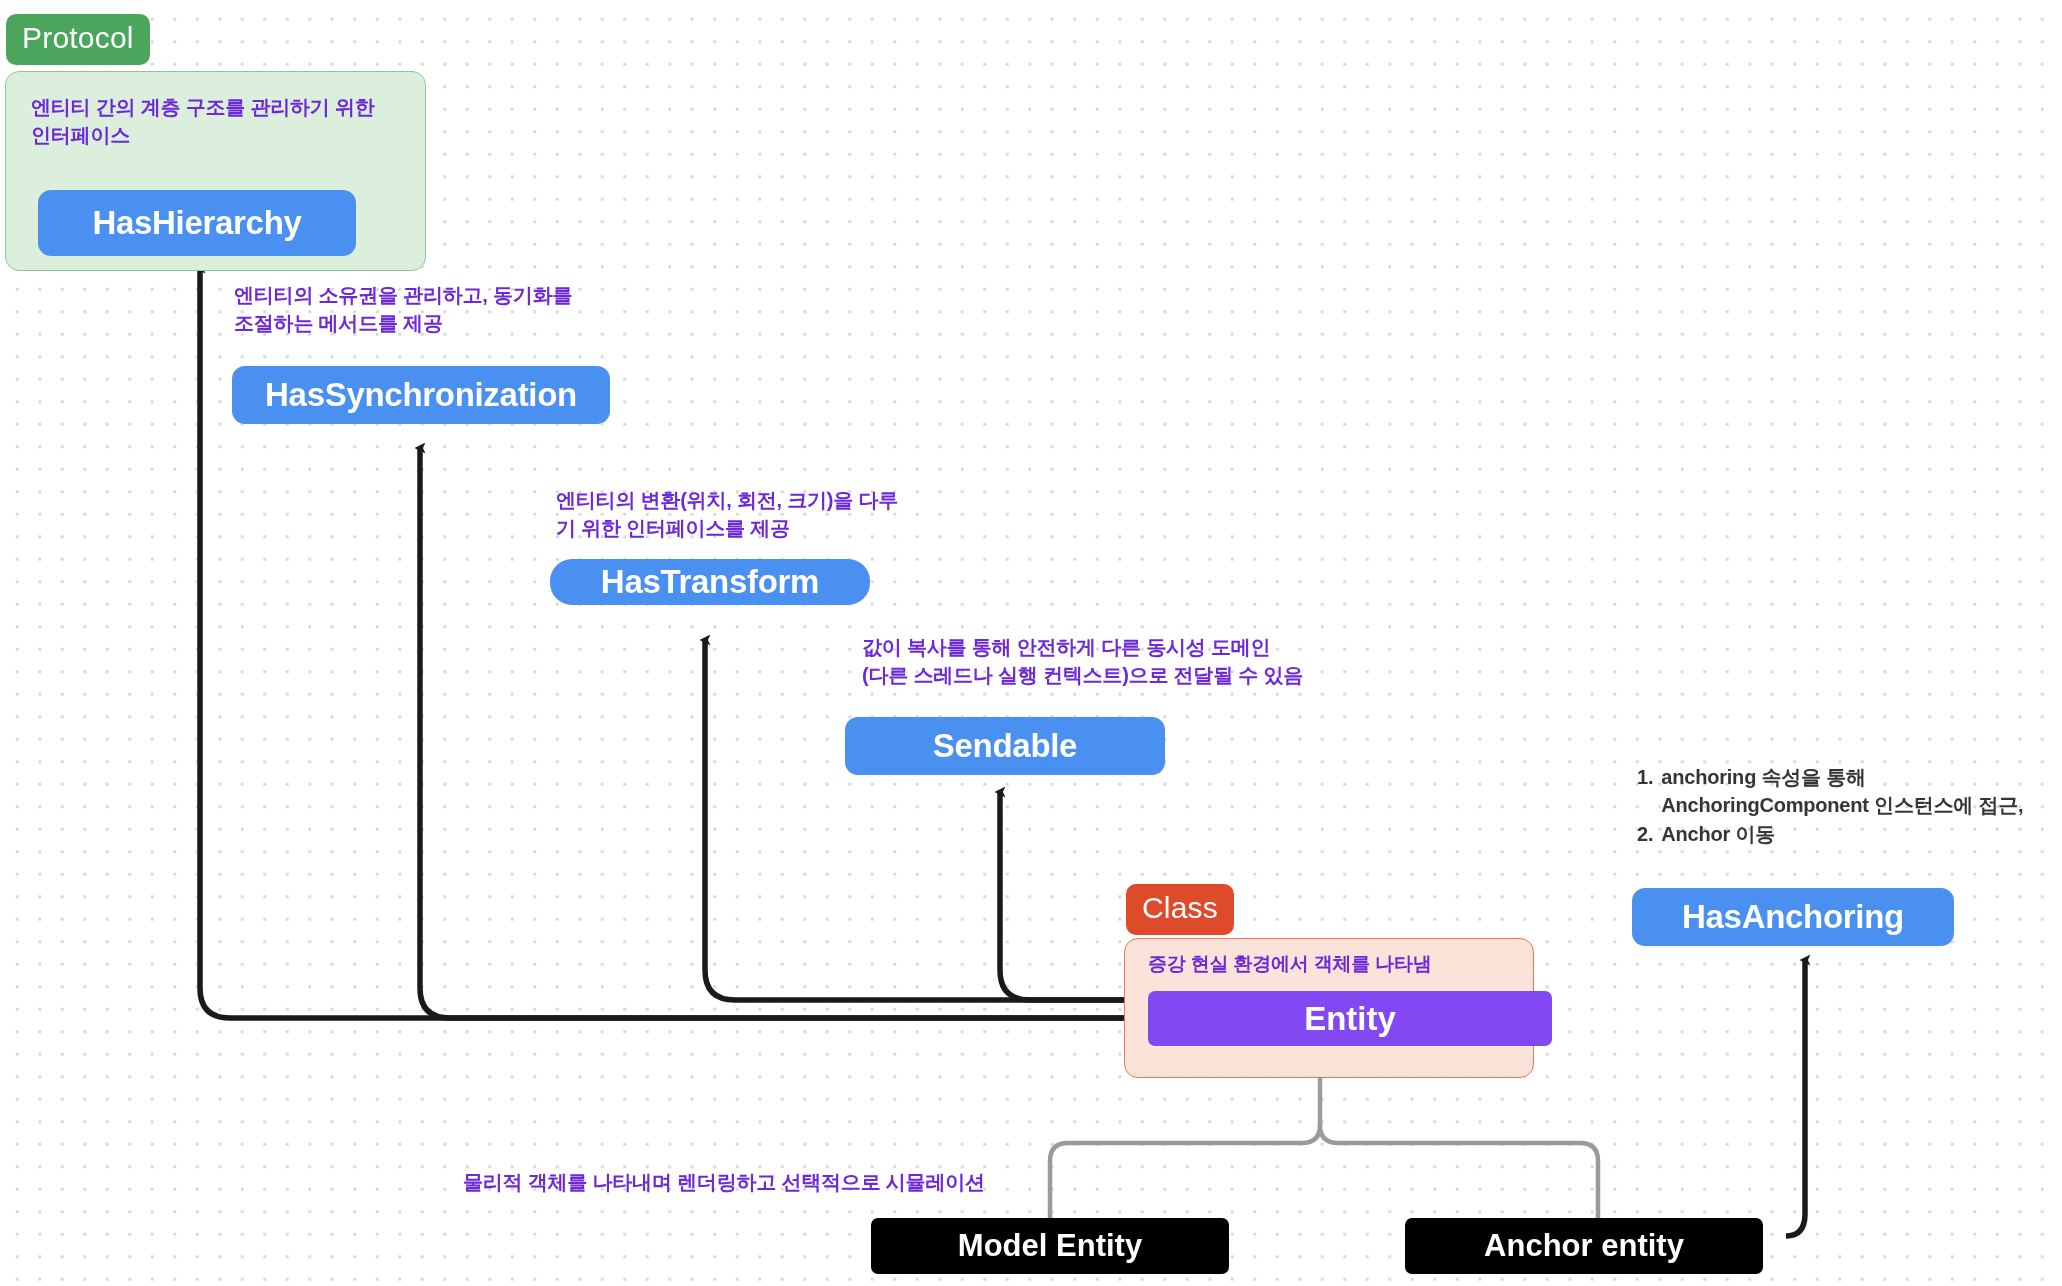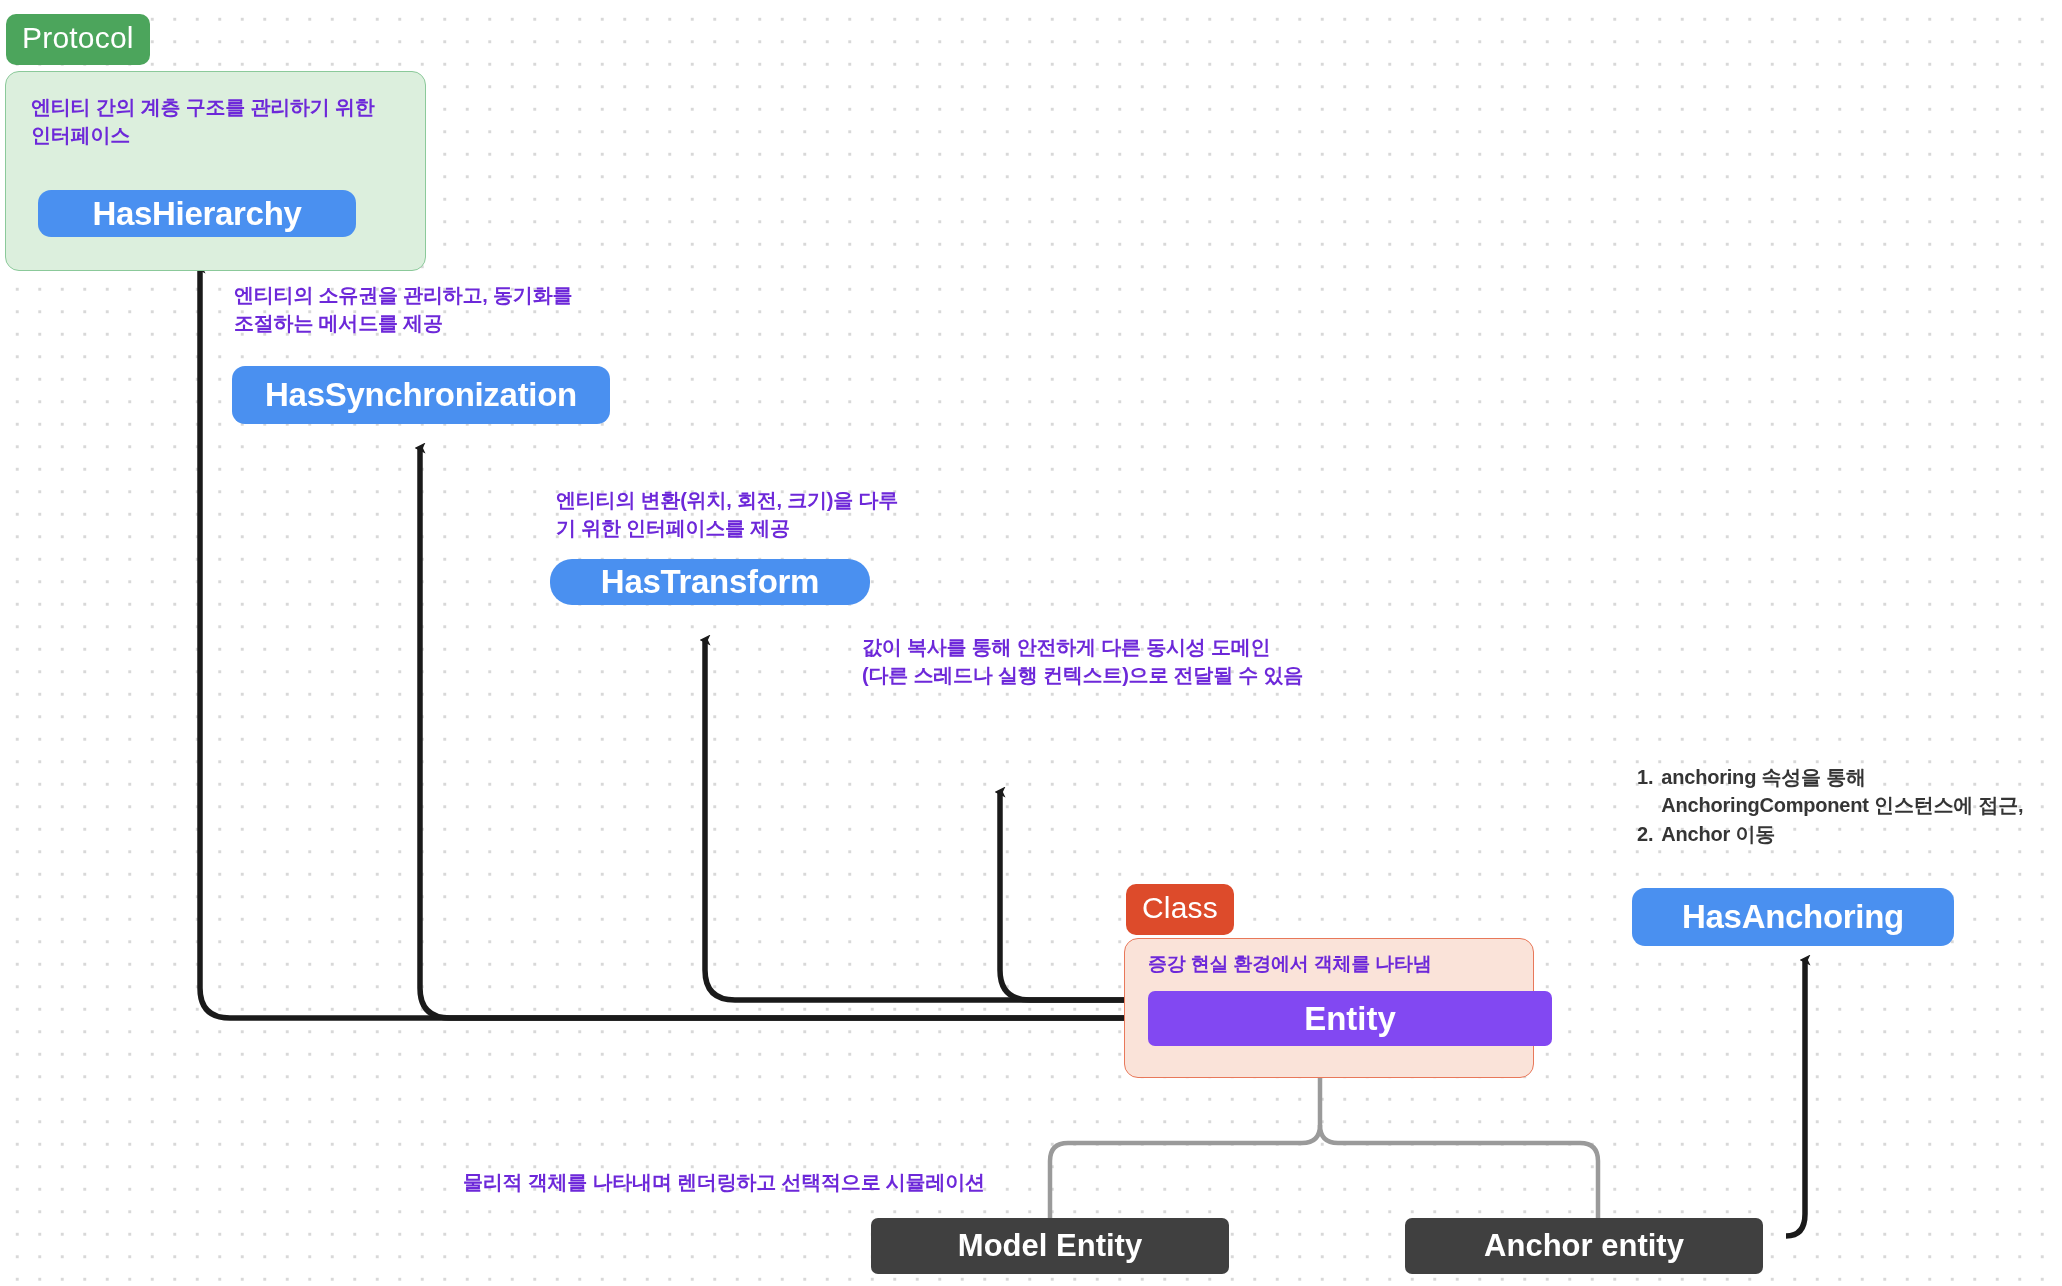--- a/index.html
+++ b/index.html
@@ -83,21 +83,21 @@
     border-radius: 13px;
     font-size: 33px;
     letter-spacing: -0.3px;
   }
   .node.entity {
     background: #8248f2;
     border-radius: 7px;
     font-size: 33px;
   }
   .node.subentity {
-    background: #404040;
+    background: #000000;
     border-radius: 7px;
     font-size: 31px;
   }
 
   
   .note-list {
     position: absolute;
     font-size: 20px;
     font-weight: bold;
     color: #353535;
@@ -138,35 +138,36 @@
     <path d="M1320 1125 Q 1320 1143 1338 1143 L 1580 1143 Q 1598 1143 1598 1161 L 1598 1218" fill="none" stroke="#9a9a9a" stroke-width="4.5"></path>
   </svg>
 
   <div class="group-badge green" style="left:6px; top:14px;">Protocol</div>
 
   <div class="group-frame green" style="left:5px; top:71px; width:421px; height:200px;"></div>
 
   <div class="note" style="left:31px; top:93px; width:390px;">엔티티 간의 계층 구조를 관리하기 위한
 인터페이스</div>
 
-  <div class="node protocol" style="left:38px; top:190px; width:318px; height:47px;">HasHierarchy</div>
+  <div class="node protocol" style="left:38px; top:190px; width:318px; height:66px;">HasHierarchy</div>
 
   <div class="note" style="left:234px; top:281px; width:430px;">엔티티의 소유권을 관리하고, 동기화를
 조절하는 메서드를 제공</div>
 
   <div class="node protocol" style="left:232px; top:366px; width:378px; height:58px;">HasSynchronization</div>
 
   <div class="note" style="left:556px; top:486px; width:420px;">엔티티의 변환(위치, 회전, 크기)을 다루
 기 위한 인터페이스를 제공</div>
 
   <div class="node protocol" style="left:550px; top:559px; width:320px; height:46px;border-radius:22px;">HasTransform</div>
 
   <div class="note" style="left:862px; top:633px; width:520px;">값이 복사를 통해 안전하게 다른 동시성 도메인
 (다른 스레드나 실행 컨텍스트)으로 전달될 수 있음</div>
 
+  <div class="node protocol" style="left:845px; top:717px; width:320px; height:58px;">Sendable</div>
 
   <div class="note-list" style="left:1637px; top:763px; width:430px;">
     <div class="li">
       <span class="marker">1.</span>
       <span class="txt" style="white-space: pre-line;">anchoring 속성을 통해
 AnchoringComponent 인스턴스에 접근,</span>
     </div>
     <div class="li">
       <span class="marker">2.</span>
       <span class="txt" style="white-space: pre-line;">Anchor 이동</span>

